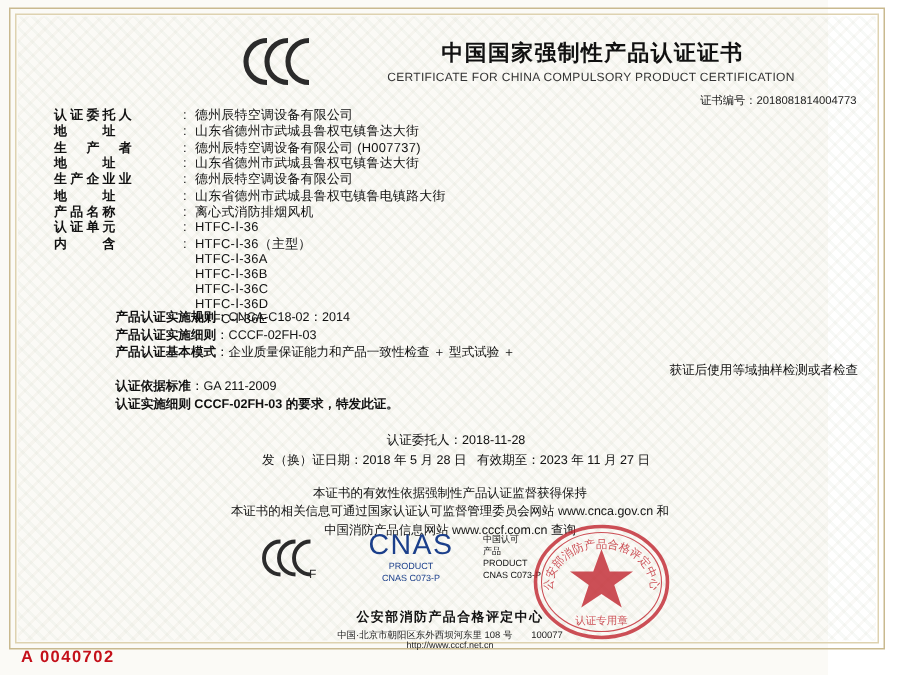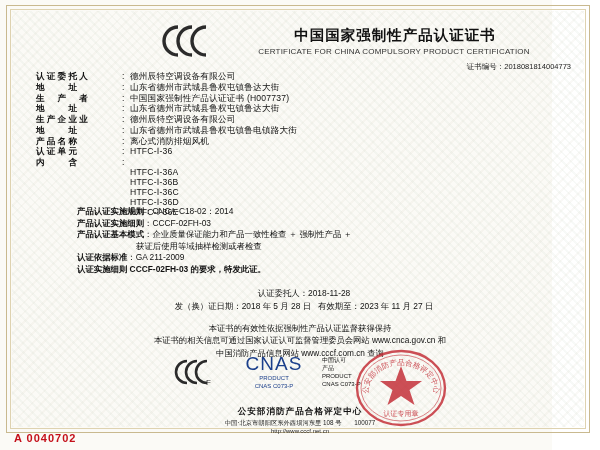--- a/index.html
+++ b/index.html
@@ -282,21 +282,21 @@
 
     <div class="row">
       <span class="lbl">地　　址</span>
       <span class="colon">:</span>
       <span class="val">山东省德州市武城县鲁权屯镇鲁达大街</span>
     </div>
 
     <div class="row">
       <span class="lbl">生　产　者</span>
       <span class="colon">:</span>
-      <span class="val">中国国家强制性产品认证证书 (H007737)</span>
+      <span class="val">德州辰特空调设备有限公司 (H007737)</span>
     </div>
 
     <div class="row">
       <span class="lbl">地　　址</span>
       <span class="colon">:</span>
       <span class="val">山东省德州市武城县鲁权屯镇鲁达大街</span>
     </div>
 
     <div class="row">
       <span class="lbl">生产企业业</span>
@@ -318,39 +318,40 @@
 
     <div class="row">
       <span class="lbl">认证单元</span>
       <span class="colon">:</span>
       <span class="val">HTFC-Ⅰ-36</span>
     </div>
 
     <div class="row tight">
       <span class="lbl">内　　含</span>
       <span class="colon">:</span>
+      <span class="val">HTFC-Ⅰ-36（主型）</span>
     </div>
     <div class="sub-val tight">HTFC-Ⅰ-36A</div>
     <div class="sub-val tight">HTFC-Ⅰ-36B</div>
     <div class="sub-val tight">HTFC-Ⅰ-36C</div>
     <div class="sub-val tight">HTFC-Ⅰ-36D</div>
     <div class="sub-val tight">HTFC-Ⅰ-36E</div>
   </div>
 
   <div class="notes" style="top:206px;">
     <div class="note-line">
       <span class="b">产品认证实施规则</span><span>：</span><span>CNCA-C18-02：2014</span>
     </div>
     <div class="note-line">
       <span class="b">产品认证实施细则</span><span>：</span><span>CCCF-02FH-03</span>
     </div>
     <div class="note-line">
-      <span class="b">产品认证基本模式</span><span>：</span><span>企业质量保证能力和产品一致性检查 ＋ 强制性产品 ＋</span>
-    </div>
-    <div class="note-line" style="margin-left:100px;">获证后使用等域抽样检测或者检查</div>
+      <span class="b">产品认证基本模式</span><span>：</span><span>企业质量保证能力和产品一致性检查 ＋ 型式试验 ＋</span>
+    </div>
+    <div class="note-line" style="margin-left:100px;text-align:right;">获证后使用等域抽样检测或者检查</div>
     <div class="note-line">
       <span class="b">认证依据标准</span><span>：</span><span>GA 211-2009</span>
     </div>
     <div class="note-line b">认证实施细则 CCCF-02FH-03 的要求，特发此证。</div>
   </div>
 
   <div class="issue-rows" style="top:288px;">
     <div class="note-center">
       <span>认证委托人</span><span>：</span><span>2018-11-28</span>
     </div>

